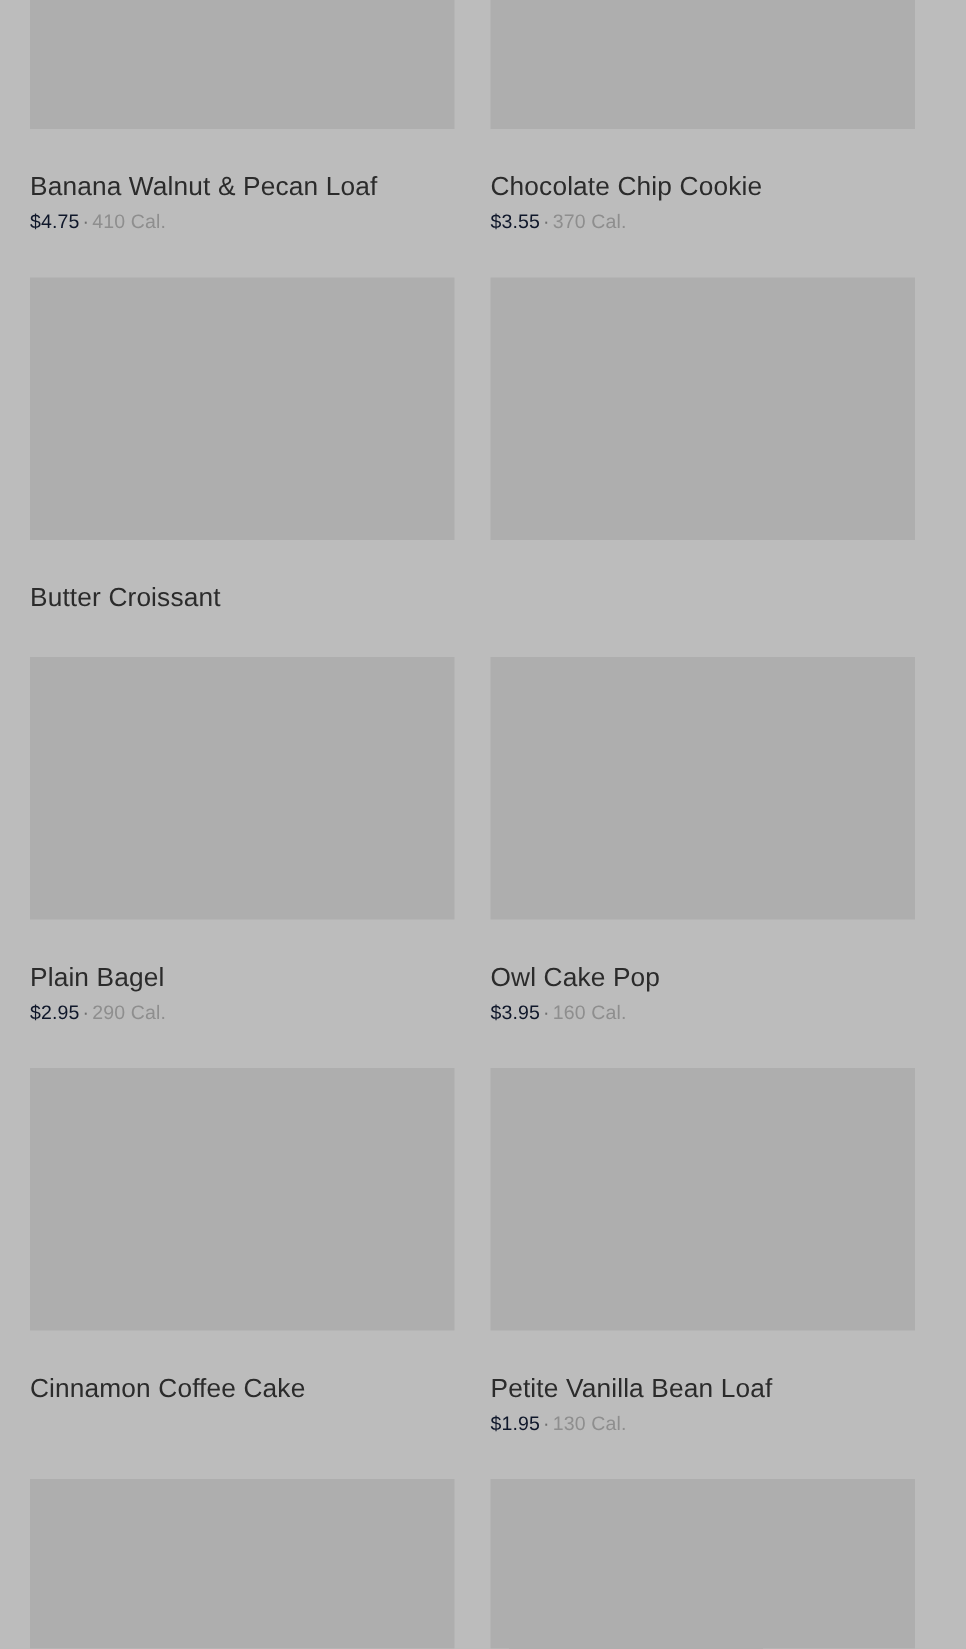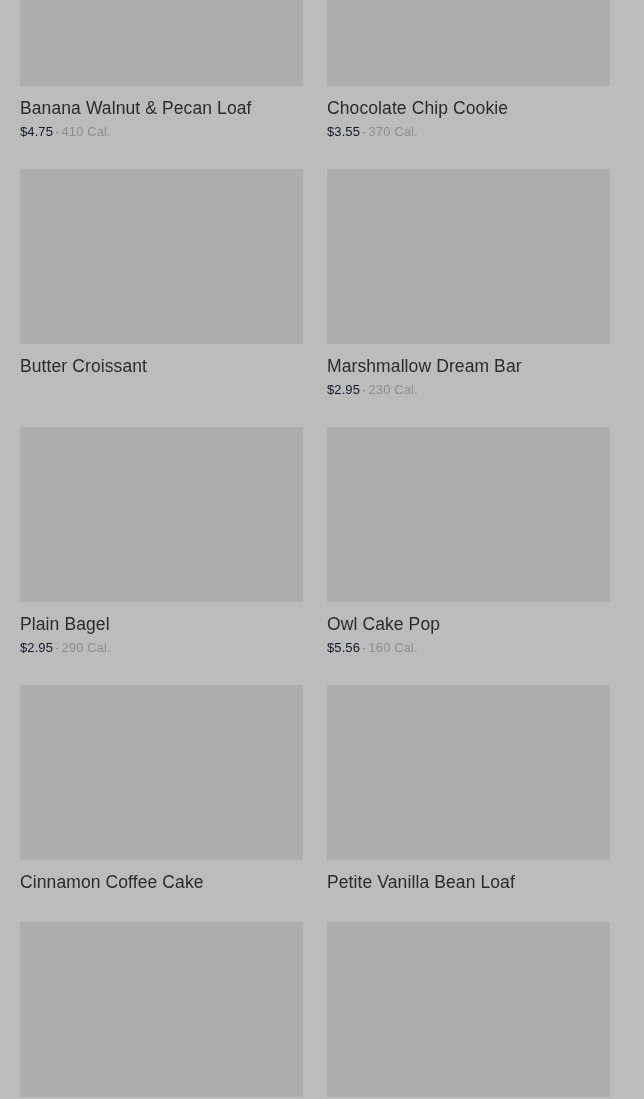--- a/index.html
+++ b/index.html
@@ -41,21 +41,21 @@
   }
 
   .product-image {
     width: 283px;
     height: 175px;
     background: #aeaeae;
     display: block;
   }
 
   .product-info {
-    padding-top: 11px;
+    padding-top: 27px;
     padding-bottom: 29px;
   }
 
   .product-title {
     font-size: 17.5px;
     line-height: 22px;
     font-weight: 400;
     color: #2b2b2b;
     letter-spacing: 0.1px;
     white-space: nowrap;
@@ -102,49 +102,46 @@
       </div>
     </div>
     <div class="product-card">
       <div class="product-image"></div>
       <div class="product-info">
         <div class="product-title">Butter Croissant</div>
       </div>
     </div>
     <div class="product-card">
       <div class="product-image"></div>
-      <div class="product-info">
-        <div class="product-title">Marshmallow Dream Bar</div>
-        <div class="product-meta"><span class="product-price">$2.95</span><span class="meta-sep">·</span><span class="product-calories">230 Cal.</span></div>
-      </div>
     </div>
     <div class="product-card">
       <div class="product-image"></div>
       <div class="product-info">
         <div class="product-title">Plain Bagel</div>
         <div class="product-meta"><span class="product-price">$2.95</span><span class="meta-sep">·</span><span class="product-calories">290 Cal.</span></div>
       </div>
     </div>
     <div class="product-card">
       <div class="product-image"></div>
       <div class="product-info">
         <div class="product-title">Owl Cake Pop</div>
-        <div class="product-meta"><span class="product-price">$5.56</span><span class="meta-sep">·</span><span class="product-calories">160 Cal.</span></div>
+        <div class="product-meta"><span class="product-price">$3.95</span><span class="meta-sep">·</span><span class="product-calories">160 Cal.</span></div>
       </div>
     </div>
     <div class="product-card">
       <div class="product-image"></div>
       <div class="product-info">
         <div class="product-title">Cinnamon Coffee Cake</div>
       </div>
     </div>
     <div class="product-card">
       <div class="product-image"></div>
       <div class="product-info">
         <div class="product-title">Petite Vanilla Bean Loaf</div>
+        <div class="product-meta"><span class="product-price">$1.95</span><span class="meta-sep">·</span><span class="product-calories">130 Cal.</span></div>
       </div>
     </div>
     <div class="product-card">
       <div class="product-image"></div>
     </div>
     <div class="product-card">
       <div class="product-image"></div>
     </div>
   </div>
 

